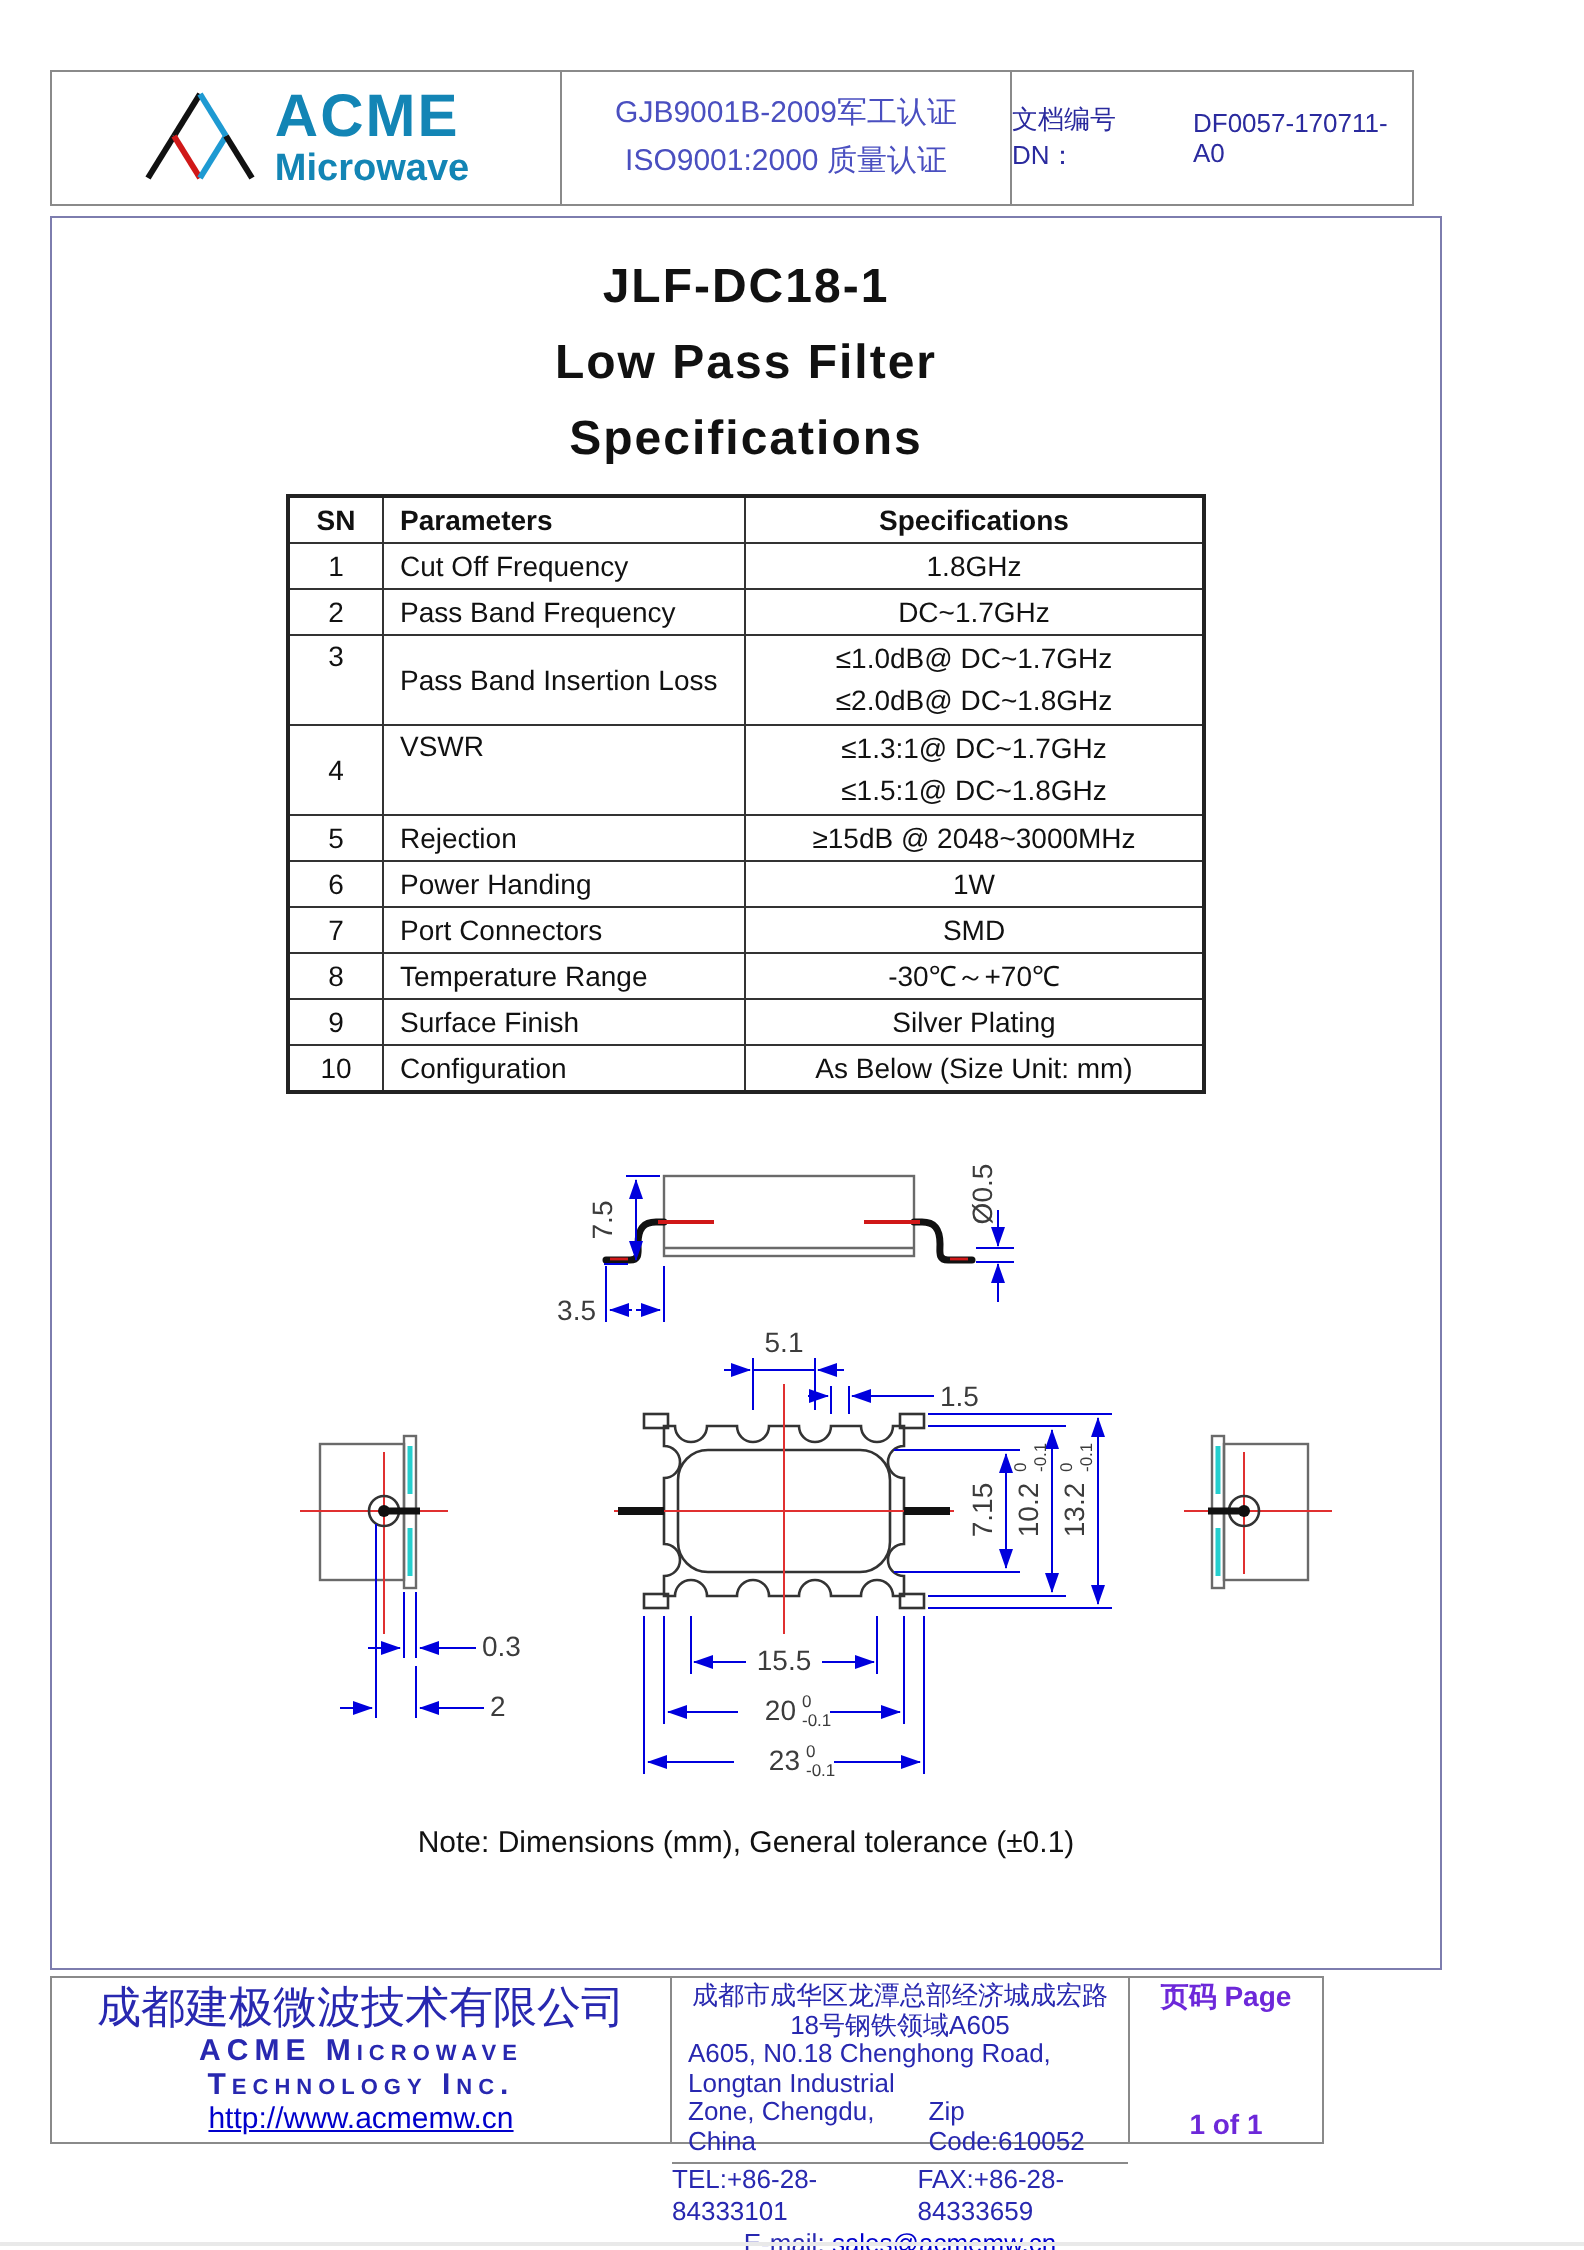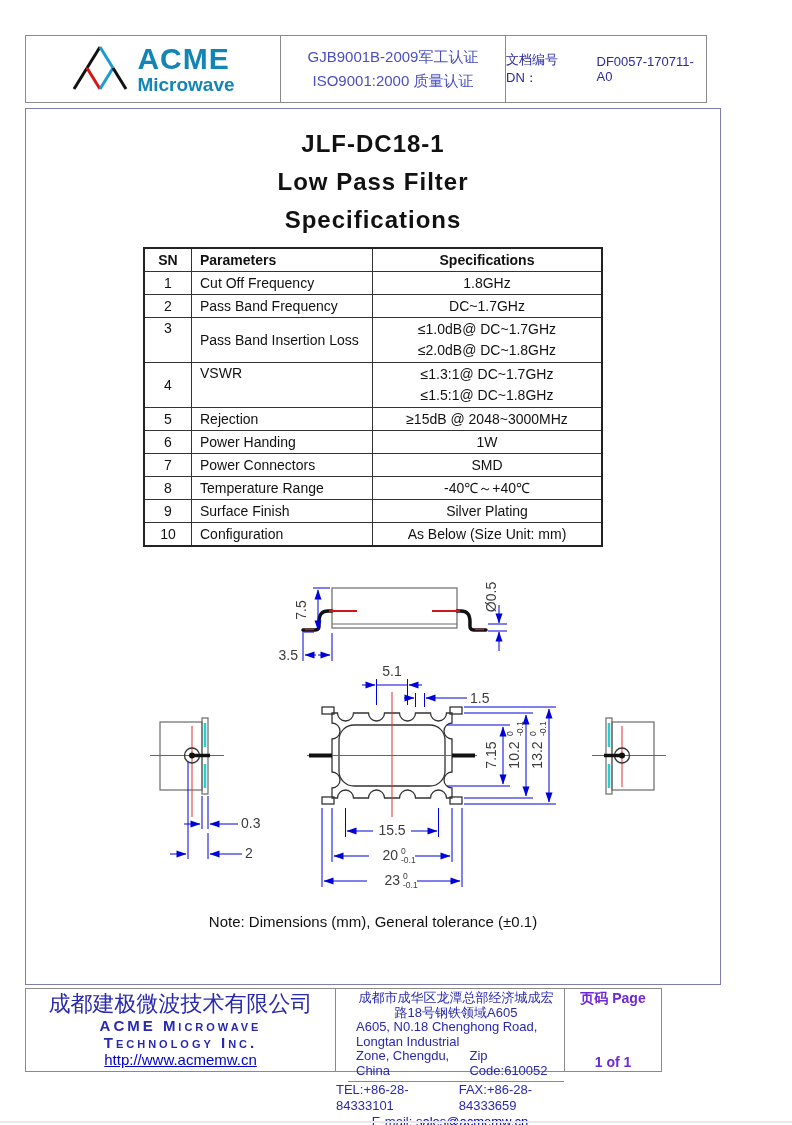--- a/index.html
+++ b/index.html
@@ -42,21 +42,21 @@
   .note{text-align:center;margin-top:8px;font-size:15px;color:#111;}
 
   
   .ftr{position:absolute;left:25px;top:988px;width:637px;height:84px;border:1.5px solid #8a8a8a;box-sizing:border-box;display:flex;background:#fff;color:#2828b0;}
   .f1{width:310px;border-right:1.5px solid #8a8a8a;box-sizing:border-box;display:flex;flex-direction:column;align-items:center;justify-content:center;}
   .f1 .zh{font-size:22px;line-height:26px;}
   .f1 .en{font-size:15px;font-weight:bold;letter-spacing:3px;font-variant:small-caps;line-height:17px;}
   .f1 a, .f2 a{color:#0000cc;text-decoration:underline;cursor:pointer;}
   .f1 .url{font-size:15px;line-height:18px;}
   .f2{flex:1;border-right:1.5px solid #8a8a8a;box-sizing:border-box;display:flex;flex-direction:column;font-size:13px;}
-  .f2 .addr{border-bottom:1.2px solid #8a8a8a;padding:2px 8px 3px;line-height:14.5px;margin-left:12px;}
+  .f2 .addr{border-bottom:1.2px solid #8a8a8a;padding:2px 8px 3px;line-height:14.5px;}
   .f2 .addr .zh{text-align:center;}
   .f2 .zipline{display:flex;justify-content:space-between;}
   .f2 .contact{flex:1;display:flex;flex-direction:column;align-items:center;justify-content:center;line-height:16px;}
   .f2 .telfax{display:flex;gap:18px;}
   .f3{width:96px;display:flex;flex-direction:column;align-items:center;justify-content:space-between;font-size:14px;color:#6d28d9;line-height:18px;font-weight:bold;}
   .bottom-edge{position:absolute;left:0;top:1121px;width:792px;height:2px;background:#e9e9e9;}
 </style>
 </head>
 <body>
 
@@ -134,27 +134,27 @@
         <td class="c-par">Rejection</td>
         <td class="c-spec">≥15dB @ 2048~3000MHz</td>
       </tr>
       <tr>
         <td class="c-sn">6</td>
         <td class="c-par">Power Handing</td>
         <td class="c-spec">1W</td>
       </tr>
       <tr>
         <td class="c-sn">7</td>
-        <td class="c-par">Power Connectors</td>
+        <td class="c-par">Port Connectors</td>
         <td class="c-spec">SMD</td>
       </tr>
       <tr>
         <td class="c-sn">8</td>
         <td class="c-par">Temperature Range</td>
-        <td class="c-spec">-40℃～+40℃</td>
+        <td class="c-spec">-30℃～+70℃</td>
       </tr>
       <tr>
         <td class="c-sn">9</td>
         <td class="c-par">Surface Finish</td>
         <td class="c-spec">Silver Plating</td>
       </tr>
       <tr>
         <td class="c-sn">10</td>
         <td class="c-par">Configuration</td>
         <td class="c-spec">As Below (Size Unit: mm)</td>

